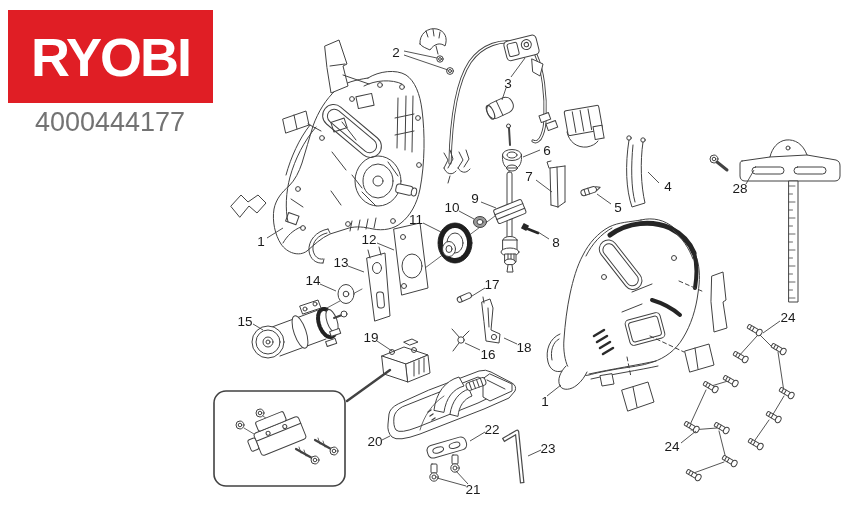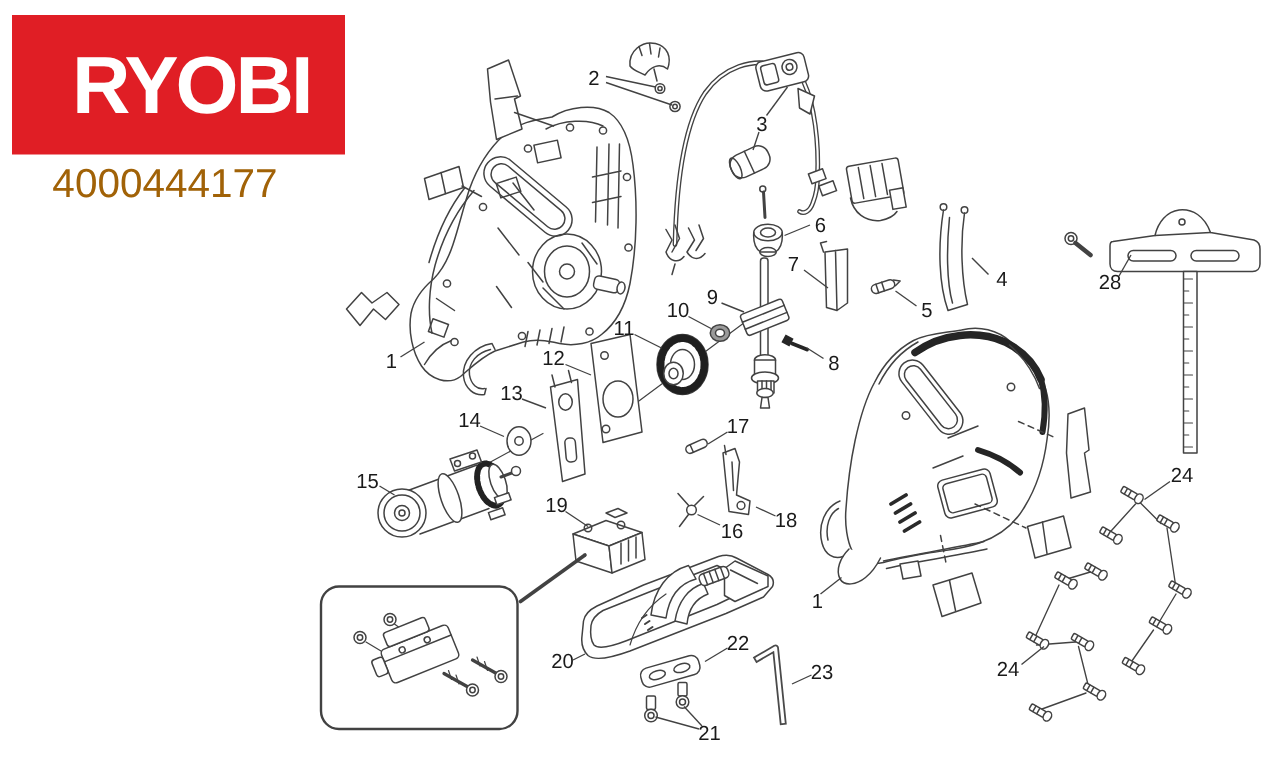--- a/index.html
+++ b/index.html
@@ -1,23 +1,23 @@
 <!DOCTYPE html>
 <html><head>
 <meta charset="utf-8">
 <style>
   html,body{margin:0;padding:0;background:#fff;}
   #page{position:relative;width:850px;height:511px;background:#ffffff;overflow:hidden;
         font-family:"Liberation Sans",sans-serif;}
   #logo-box{position:absolute;left:8px;top:10px;width:205px;height:93px;
-            display:flex;align-items:center;justify-content:center;padding-left:17px;}
+            display:flex;align-items:center;justify-content:center;}
   #logo-text{font-weight:800;font-size:54px;letter-spacing:-2px;line-height:1;
              font-family:"Liberation Sans",sans-serif;}
   #part-number{position:absolute;left:10px;top:107px;width:200px;text-align:center;
-               font-size:27px;color:#a16207;letter-spacing:0px;}
+               font-size:27px;color:#737373;letter-spacing:0px;}
   #art{position:absolute;left:0;top:0;}
   .callout{font:13.5px "Liberation Sans",sans-serif;text-anchor:middle;}
 </style>
 </head>
 <body>
 
 <div id="page">
 
   <div id="logo-box" style="background: rgb(224, 30, 37);">
     <span id="logo-text" style="color: rgb(255, 255, 255);">RYOBI</span>

